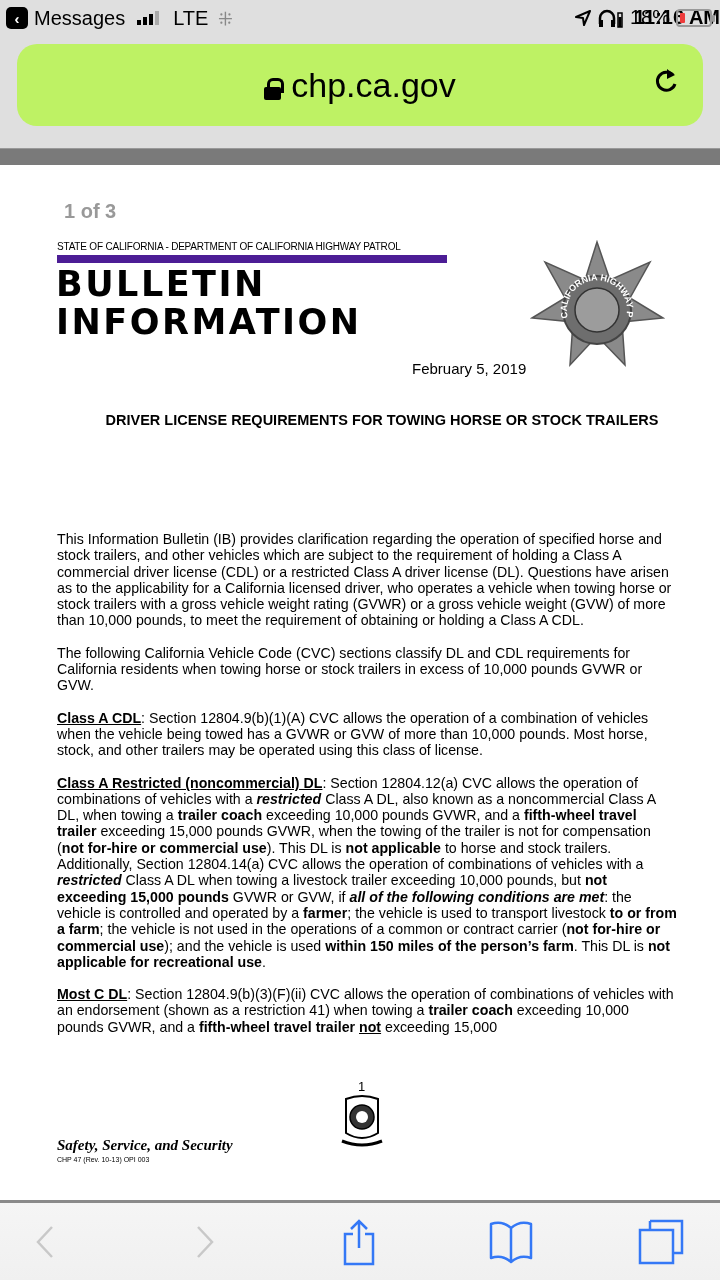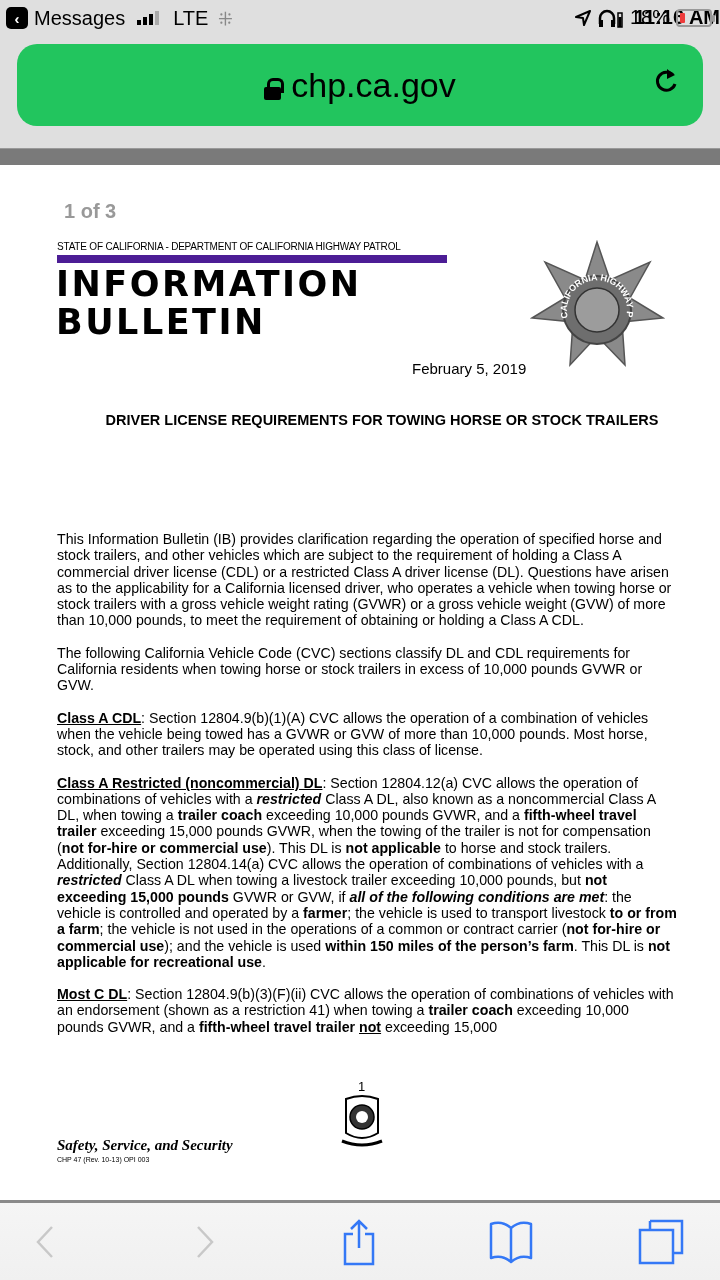--- a/index.html
+++ b/index.html
@@ -15,21 +15,21 @@
   .signal span.dim { background: #aaa; }
   .lte { margin-left: 8px; }
   .spinner { margin-left: 4px; color: #888; font-size: 18px; }
   .sb-time { position: absolute; left: 0; right: 0; top: 6px; text-align: right; font-weight: bold; font-size: 20px; }
   .sb-right { position: absolute; right: 8px; top: 6px; display: flex; align-items: center; gap: 6px; }
   .battery { width: 36px; height: 18px; border: 2px solid #999; border-radius: 4px; position: relative; padding: 2px; }
   .battery::after { content: ""; position: absolute; right: -5px; top: 4px; width: 3px; height: 7px; background: #999; border-radius: 1px; }
   .battery-fill { height: 100%; background: #ee3b3b; border-radius: 1px; }
 
   
-  .address-bar { position: absolute; left: 17px; top: 44px; width: 686px; height: 82px; background: #22c55e; border-radius: 20px; }
+  .address-bar { position: absolute; left: 17px; top: 44px; width: 686px; height: 82px; background: #bef264; border-radius: 20px; }
   .url-wrap { position: absolute; left: 0; right: 0; top: 22px; text-align: center; font-size: 34px; display: flex; justify-content: center; align-items: center; gap: 10px; }
   .lock { display: inline-block; width: 17px; height: 22px; position: relative; margin-top: 6px; }
   .lock::before { content: ""; position: absolute; left: 3px; top: 0; width: 11px; height: 12px; border: 3px solid #000; border-radius: 6px 6px 0 0; border-bottom: none; }
   .lock::after { content: ""; position: absolute; left: 0; top: 9px; width: 17px; height: 13px; background: #000; border-radius: 2px; }
   .reload { position: absolute; right: 22px; top: 22px; font-size: 34px; }
 
   .dark-bar { position: absolute; left: 0; top: 148px; width: 720px; height: 17px; background: #7a7a7a; border-top: 1px solid #999; }
 
   
   .page { position: absolute; left: 0; top: 165px; width: 720px; height: 1035px; background: #fff; overflow: hidden; }
@@ -97,22 +97,22 @@
       <path d="M14 3 L22 9 L14 13 Z" fill="#000"></path>
     </svg>
 </div>
 
 <div class="dark-bar"></div>
 
 <div class="page">
   <div class="page-indicator">1 of 3</div>
   <div class="agency-line">STATE OF CALIFORNIA - DEPARTMENT OF CALIFORNIA HIGHWAY PATROL</div>
   <div class="info-title">
+    <div>BULLETIN</div>
     <div>INFORMATION</div>
-    <div>BULLETIN</div>
   </div>
 
   <svg class="badge" viewBox="0 0 135 130">
     <polygon points="67,2 80,40 120,22 100,58 133,78 92,82 95,125 67,96 40,125 43,82 2,78 35,58 15,22 55,40" fill="#8a8a8a" stroke="#555" stroke-width="1.5"></polygon>
     <circle cx="67" cy="70" r="34" fill="#6e6e6e" stroke="#444" stroke-width="2"></circle>
     <circle cx="67" cy="70" r="22" fill="#9c9c9c" stroke="#333" stroke-width="1.5"></circle>
     <path id="badge-arc" d="M38,78 A30,30 0 1 1 96,78" fill="none"></path>
     <text font-size="9" font-weight="bold" fill="#fff" font-family="Liberation Sans, sans-serif"><textPath href="#badge-arc">CALIFORNIA HIGHWAY PATROL</textPath></text>
   </svg>
 

